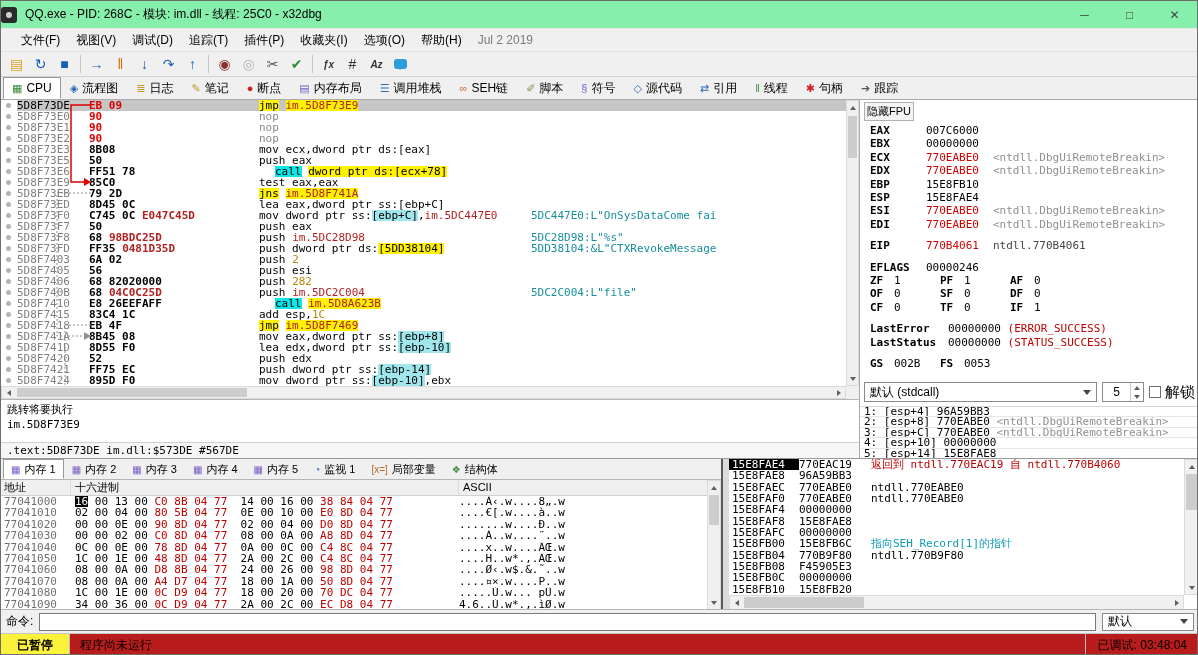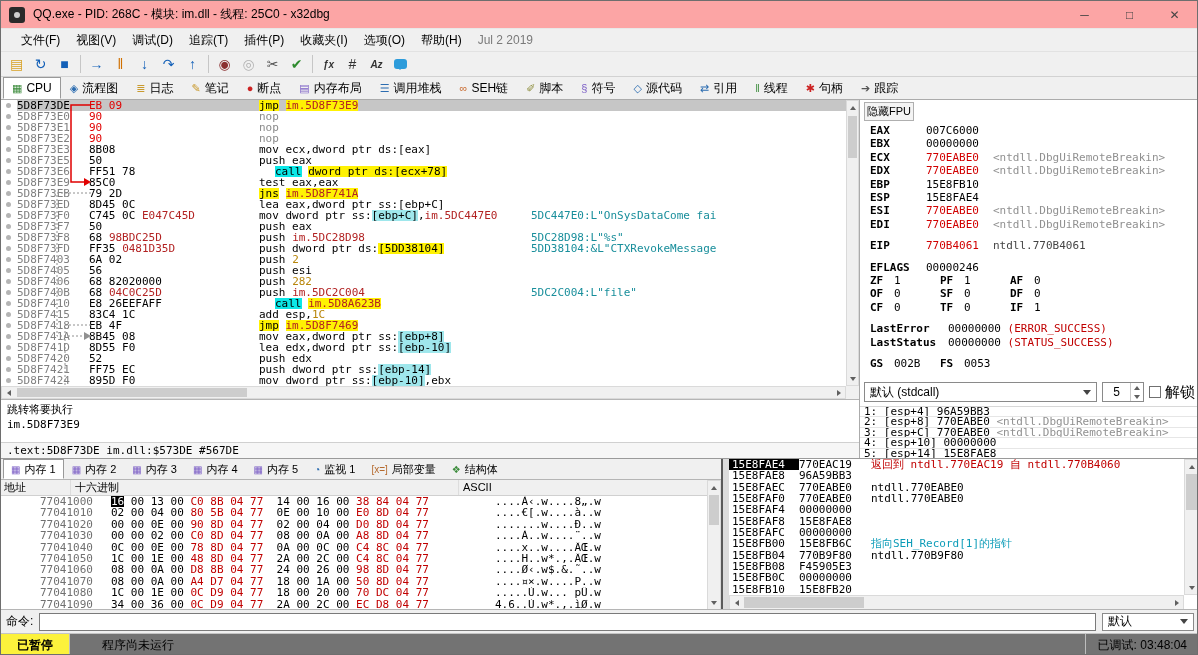--- a/index.html
+++ b/index.html
@@ -2,22 +2,22 @@
 <html><head>
 <meta charset="utf-8">
 <style>
   *{box-sizing:border-box;margin:0;padding:0;}
   html,body{width:1198px;height:655px;overflow:hidden;background:#fff;
     font-family:"Liberation Sans",sans-serif;font-size:12px;color:#000;}
   #win{position:absolute;inset:0;width:1198px;height:655px;background:#F0F0F0;
     border:1px solid #6E6E6E;overflow:hidden;}
 
   
-  .titlebar{position:absolute;left:0;top:0;right:0;height:28px;background:#fca5a5;
-    display:flex;align-items:center;padding-left:8px;border-bottom:1px solid #E8E8E8;}
+  .titlebar{position:absolute;left:0;top:0;right:0;height:28px;background:#86efac;
+    display:flex;align-items:center;border-bottom:1px solid #E8E8E8;}
   .app-icon{width:16px;height:16px;background:#2A2A2A;border-radius:3px;margin-right:8px;
     position:relative;flex:none;}
   .app-icon::after{content:"";position:absolute;left:5px;top:5px;width:6px;height:6px;
     border-radius:50%;background:#CFCFCF;}
   .title-text{font-size:12px;white-space:nowrap;}
   .win-controls{margin-left:auto;display:flex;height:100%;}
   .win-btn{width:45px;height:100%;display:flex;align-items:center;justify-content:center;
     font-size:12px;color:#444;}
 
   
@@ -51,21 +51,21 @@
     overflow:hidden;font-family:"DejaVu Sans Mono","Liberation Mono",monospace;font-size:11px;}
   .arrows{position:absolute;left:0;top:0;pointer-events:none;}
   .drow{display:flex;height:11px;line-height:11px;white-space:pre;}
   .dot{width:16px;flex:none;position:relative;}
   .dot::after{content:"";position:absolute;left:5px;top:3px;width:5px;height:5px;
     border-radius:50%;background:#B4B4B4;}
   .rcnt{flex:1;display:flex;min-width:0;}
   .drow.sel .rcnt{background:#C6C6C6;}
   .da{width:72px;flex:none;color:#808080;}
   .drow.sel .da{color:#000;}
-  .db{width:170px;flex:none;overflow:hidden;}
+  .db{width:170px;flex:none;overflow:hidden;font-weight:bold;}
   .di{width:272px;flex:none;overflow:hidden;}
   .dc{flex:1;color:#188E9B;overflow:hidden;}
   .tk-pr{color:#E00000;}
   .tk-ar{color:#B22222;}
   .tk-g{color:#8A8A8A;}
   .tk-mj{background:#FFF203;}
   .tk-mc{background:#0BE7E7;margin-left:16px;}
   .tk-ay{background:#FFF203;color:#B22222;}
   .tk-y{background:#FFF203;}
   .tk-c{background:#9FE7EC;}
@@ -138,21 +138,21 @@
     border:1px solid transparent;white-space:nowrap;}
   .dtab.active{background:#FFF;border:1px solid #999;border-bottom-color:#FFF;}
   .dtab .ticon{font-size:10px;}
   .dump-header{position:absolute;left:0;top:21px;width:706px;height:16px;background:#F0F0F0;
     border-bottom:1px solid #D0D0D0;display:flex;font-size:11px;line-height:15px;}
   .dh-a{width:70px;padding-left:3px;border-right:1px solid #DDD;}
   .dh-h{width:388px;padding-left:4px;border-right:1px solid #DDD;}
   .dh-s{flex:1;padding-left:4px;}
   #dump-rows{position:absolute;left:0;top:37px;width:706px;height:114px;
     font-family:"DejaVu Sans Mono","Liberation Mono",monospace;font-size:11px;}
-  .hrow{display:flex;height:11.4px;line-height:11.4px;white-space:pre;padding-left:36px;}
+  .hrow{display:flex;height:11.4px;line-height:11.4px;white-space:pre;}
   .ha{width:70px;flex:none;color:#707070;padding-left:3px;}
   .hx{width:388px;flex:none;padding-left:4px;overflow:hidden;}
   .hx .tk-r{color:#C00000;}
   .hx .tk-sel{background:#000000;color:#FFF;text-align:right;}
   .asc{flex:1;overflow:hidden;}
   .dump-vs{left:706px;top:21px;width:14px;height:130px;}
   .split{position:absolute;left:720px;top:0;width:8px;height:151px;background:#DCDCDC;
     border-left:2px solid #5A5A5A;}
   #stack-rows{position:absolute;left:728px;top:0;width:455px;height:136px;
     font-family:"DejaVu Sans Mono","Liberation Mono",monospace;font-size:11px;}
@@ -168,22 +168,22 @@
   .dis-vs{left:845px;top:99px;width:13px;height:286px;}
   .dis-hs{left:0;top:385px;width:845px;height:13px;}
 
   
   .cmdbar{position:absolute;left:0;top:608px;width:1198px;height:24px;background:#F0F0F0;
     border-top:1px solid #B5B5B5;display:flex;align-items:center;padding:0 5px;gap:6px;}
   .cmd-label{flex:none;}
   .cmd-input{flex:1;height:18px;border:1px solid #7A7A7A;background:#FFF;
     font-family:"DejaVu Sans Mono",monospace;font-size:11px;padding:0 3px;}
   .cmd-profile{flex:none;width:92px;height:18px;}
-  .statusbar{position:absolute;left:0;top:632px;width:1198px;height:23px;background:#737373;
-    border-top:1px solid #C5C5C5;display:flex;align-items:stretch;font-size:12px;gap:22px;}
+  .statusbar{position:absolute;left:0;top:632px;width:1198px;height:23px;background:#b91c1c;
+    border-top:1px solid #C5C5C5;display:flex;align-items:stretch;font-size:12px;}
   .badge{background:#FCF23C;padding:0 16px;display:flex;align-items:center;
     border-right:1px solid #BDBDBD;font-weight:bold;}
   .msg{display:flex;align-items:center;padding-left:10px;}
   .time{margin-left:auto;display:flex;align-items:center;padding:0 12px;
     border-left:1px solid #BDBDBD;}
 </style>
 </head>
 <body>
 
 <div id="win">

